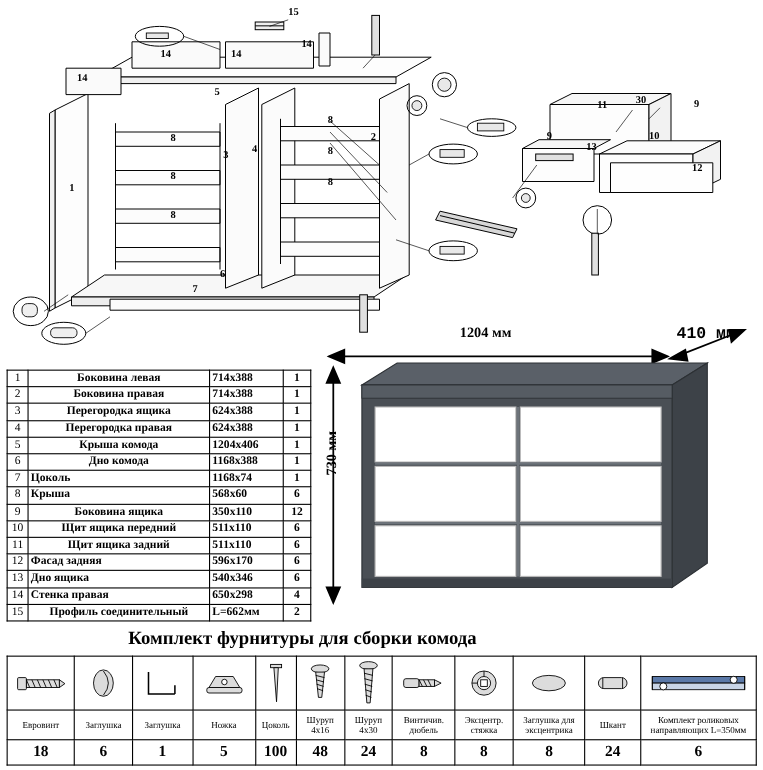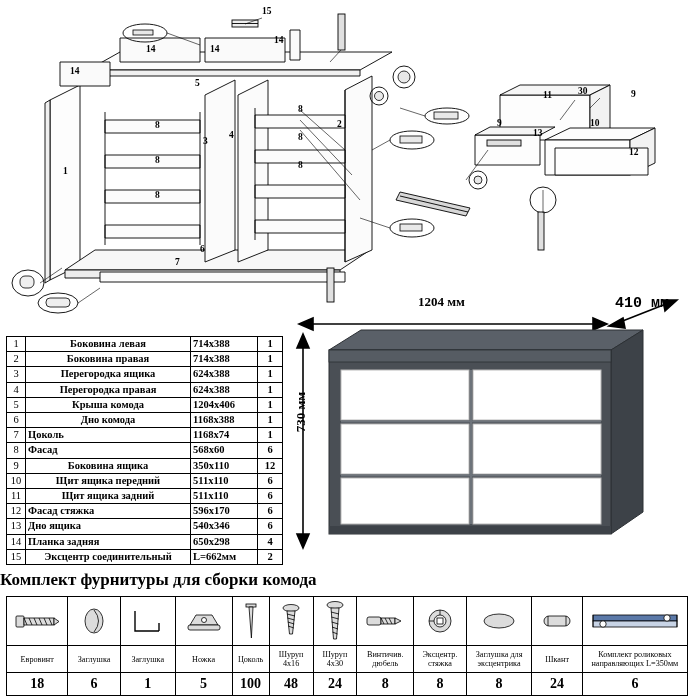--- a/index.html
+++ b/index.html
@@ -50,21 +50,21 @@
   .dim-depth{left:330px;top:9px;font-size:15px;font-family:Liberation Mono, monospace;}
   .dim-height{
     left:-4px;top:118px;
     transform:rotate(-90deg);
     transform-origin:center center;
   }
 
   
   .kit-title{
     position:absolute;left:0;top:570px;width:550px;
-    text-align:left;font-size:17px;font-weight:bold;
+    text-align:center;font-size:17px;font-weight:bold;
     font-family:"Liberation Serif", serif;
   }
   .kit{
     position:absolute;left:6px;top:596px;width:682px;
     border-collapse:collapse;
     font-size:8.2px;
     font-family:"Liberation Serif", serif;
     table-layout:fixed;
     padding-left:19px;
   }
@@ -257,21 +257,21 @@
           <td class="qty">1</td>
         </tr>
       <tr>
           <td class="num">7</td>
           <td class="name ind">Цоколь</td>
           <td class="dim">1168х74</td>
           <td class="qty">1</td>
         </tr>
       <tr>
           <td class="num">8</td>
-          <td class="name ind">Фасад</td>
+          <td class="name ind">Крыша</td>
           <td class="dim">568х60</td>
           <td class="qty">6</td>
         </tr>
       <tr>
           <td class="num">9</td>
           <td class="name">Боковина ящика</td>
           <td class="dim">350х110</td>
           <td class="qty">12</td>
         </tr>
       <tr>
@@ -281,39 +281,39 @@
           <td class="qty">6</td>
         </tr>
       <tr>
           <td class="num">11</td>
           <td class="name">Щит ящика задний</td>
           <td class="dim">511х110</td>
           <td class="qty">6</td>
         </tr>
       <tr>
           <td class="num">12</td>
-          <td class="name ind">Фасад стяжка</td>
+          <td class="name ind">Фасад задняя</td>
           <td class="dim">596х170</td>
           <td class="qty">6</td>
         </tr>
       <tr>
           <td class="num">13</td>
           <td class="name ind">Дно ящика</td>
           <td class="dim">540х346</td>
           <td class="qty">6</td>
         </tr>
       <tr>
           <td class="num">14</td>
-          <td class="name ind">Планка задняя</td>
+          <td class="name ind">Стенка правая</td>
           <td class="dim">650х298</td>
           <td class="qty">4</td>
         </tr>
       <tr>
           <td class="num">15</td>
-          <td class="name">Эксцентр соединительный</td>
+          <td class="name">Профиль соединительный</td>
           <td class="dim">L=662мм</td>
           <td class="qty">2</td>
         </tr>
     </tbody>
   </table>
 
   <div class="product">
     <svg width="404" height="276" viewBox="0 0 404 276">
 
       <g stroke="#000" stroke-width="1.6" fill="#000">

